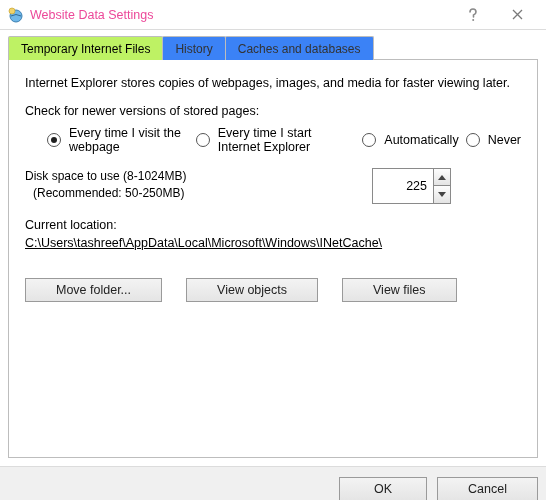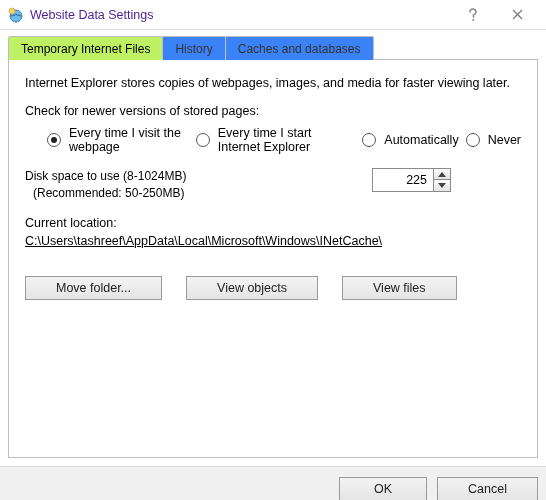--- a/index.html
+++ b/index.html
@@ -24,21 +24,21 @@
       border-bottom: 1px solid #dcdcdc;
     }
     .titlebar .app-icon {
       width: 16px;
       height: 16px;
       margin-right: 6px;
       position: relative;
     }
     .titlebar .app-icon svg { display: block; }
     .titlebar .title {
-      color: #4c1d95;
+      color: #ec4899;
       font-size: 12.5px;
       flex: 0 0 auto;
     }
     .titlebar .tb-spacer { flex: 1; }
     .titlebar .tb-btn {
       width: 45px;
       height: 30px;
       display: flex;
       align-items: center;
       justify-content: center;
@@ -142,21 +142,21 @@
       display: flex;
       align-items: flex-start;
       gap: 17px;
       margin-bottom: 14px;
     }
     .disk-row .disk-text { font-size: 12.5px; line-height: 1.4; }
     .disk-row .disk-rec { margin-left: 8px; }
     .spinner {
       display: flex;
       align-items: stretch;
-      height: 24px;
+      height: 36px;
       border: 1px solid #8a8a8a;
       margin-left: auto;
       margin-right: 70px;
       background: #fff;
     }
     .spinner input {
       border: none;
       outline: none;
       width: 60px;
       text-align: right;

